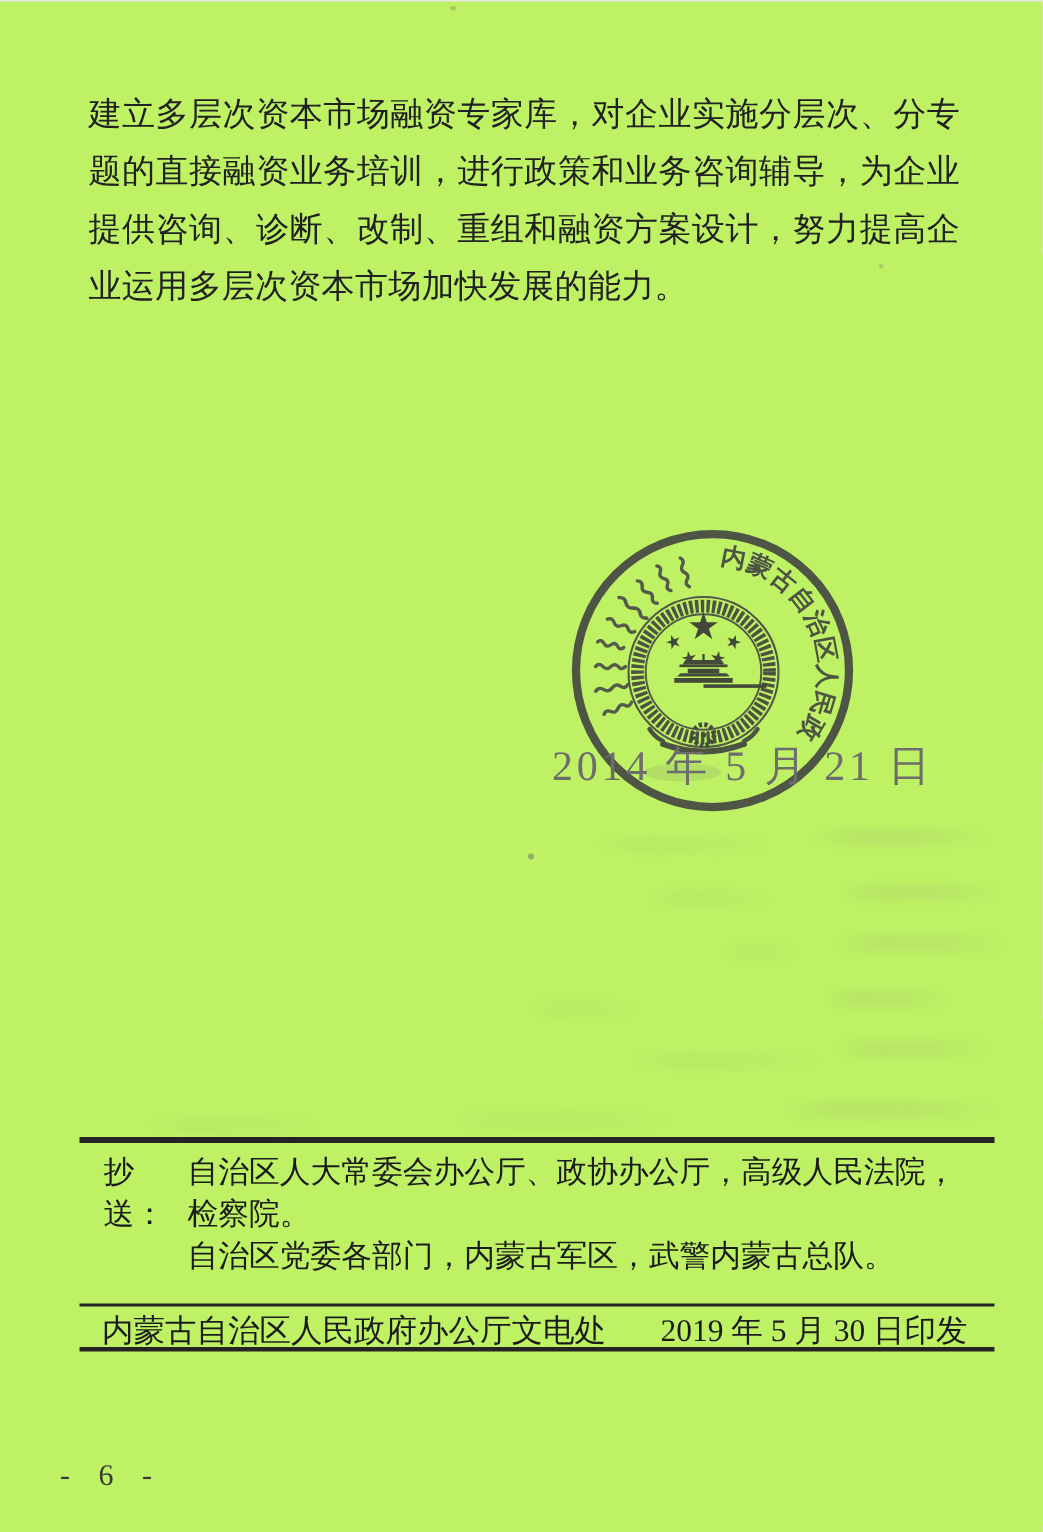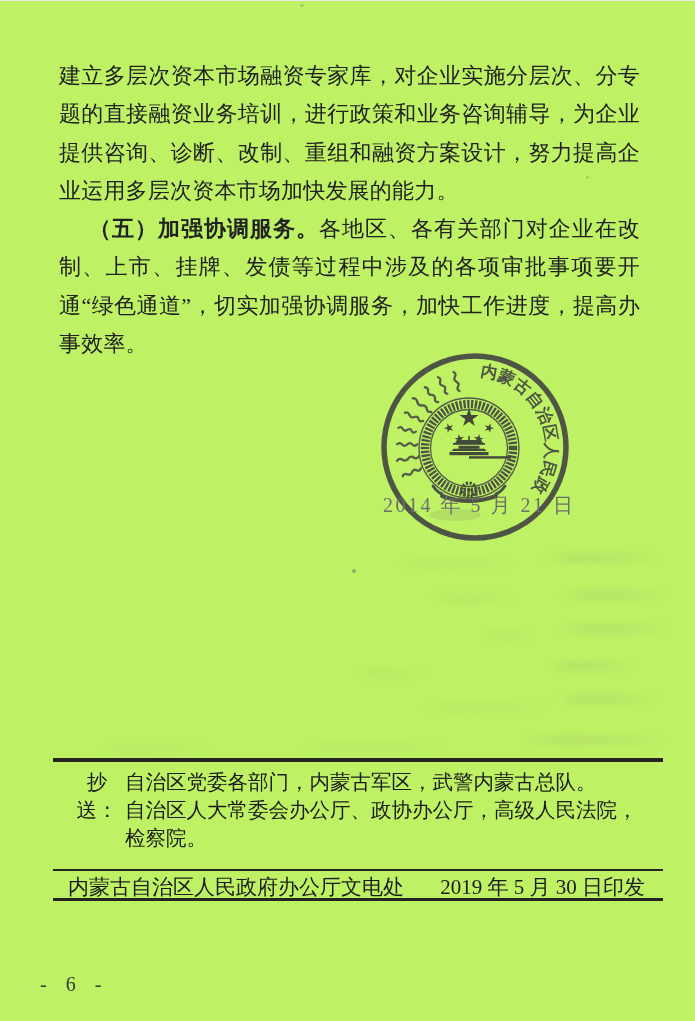--- a/index.html
+++ b/index.html
@@ -23,34 +23,34 @@
   }
   .doc-body p{margin:0;}
   .para-lead{font-weight:700;}
   .para-2{text-indent:30px;}
   
   .seal{
     position:absolute;left:374px;top:345px;width:202px;height:202px;
     z-index:2;
   }
   .seal-date{
-    position:absolute;left:383px;top:491px;
-    font-size:20px;letter-spacing:2.5px;
+    position:absolute;left:368px;top:491px;
+    font-size:28px;letter-spacing:2.5px;
     color:#6d6d6d;z-index:3;white-space:nowrap;
   }
   
   .rule{position:absolute;left:53px;width:610px;background:#242424;}
   .rule-top{top:757px;height:4px;}
   .rule-mid{top:868px;height:2px;}
   .rule-bottom{top:897px;height:3px;}
   .copy-row{
     position:absolute;left:69px;top:767px;width:580px;
     display:flex;font-size:20.5px;line-height:28px;color:#1b1b1b;
   }
-  .copy-label{width:56px;flex:0 0 56px;text-align:center;}
+  .copy-label{width:56px;flex:0 0 56px;}
   .copy-lines{width:521px;flex:1;}
   .issue-row{
     position:absolute;left:68px;top:874px;width:577px;
     display:flex;justify-content:space-between;
     font-size:21px;line-height:24px;color:#1b1b1b;white-space:nowrap;
   }
   .page-number{
     position:absolute;left:40px;top:972px;
     font-size:20px;letter-spacing:7px;color:#3a3a3a;
   }
@@ -63,23 +63,20 @@
   .speck{position:absolute;background:#6a6a6a;border-radius:50%;}
 </style>
 </head>
 <body>
 
 <div class="page">
 
   <div class="doc-body">
     <p>
       <span>建立多层次资本市场融资专家库，对企业实施分层次、分专题的直接融资业务培训，进行政策和业务咨询辅导，为企业提供咨询、诊断、改制、重组和融资方案设计，努力提高企业运用多层次资本市场加快发展的能力。</span>
-    </p>
-    <p class="para-2">
-      <span class="para-lead">（五）加强协调服务。</span><span>各地区、各有关部门对企业在改制、上市、挂牌、发债等过程中涉及的各项审批事项要开通“绿色通道”，切实加强协调服务，加快工作进度，提高办事效率。</span>
     </p>
   </div>
 
   <svg class="seal" viewBox="-101 -101 202 202" xmlns="http://www.w3.org/2000/svg">
     <defs>
       <path id="mgGlyph" d="M0,0 q2.6,2.4 0,5 q-2.6,2.6 .4,5.4 q2.6,2.6 -.4,5.2 q-2,2 .6,4.4" fill="none" stroke="#474747" stroke-width="2.3" stroke-linecap="round"></path>
       <polygon id="star" points="0,-1 .2245,-.309 .9511,-.309 .3633,.118 .5878,.809 0,.382 -.5878,.809 -.3633,.118 -.9511,-.309 -.2245,-.309"></polygon>
       <path id="arcT" d="M 5 -70.8 A 71 71 0 0 1 51.1 49.3" fill="none"></path>
     </defs>
     <g opacity="0.88">
@@ -152,22 +149,22 @@
     </g>
   </svg>
 
   <div class="seal-date">2014 年 5 月 21 日</div>
 
   <div class="rule rule-top"></div>
 
   <div class="copy-row">
     <div class="copy-label">抄送：</div>
     <div class="copy-lines">
+      <div>自治区人大常委会办公厅、政协办公厅，高级人民法院，检察院。</div>
       <div>自治区党委各部门，内蒙古军区，武警内蒙古总队。</div>
-      <div>自治区人大常委会办公厅、政协办公厅，高级人民法院，检察院。</div>
     </div>
   </div>
 
   <div class="rule rule-mid"></div>
 
   <div class="issue-row">
     <div>内蒙古自治区人民政府办公厅文电处</div>
     <div>2019 年 5 月 30 日印发</div>
   </div>
 

